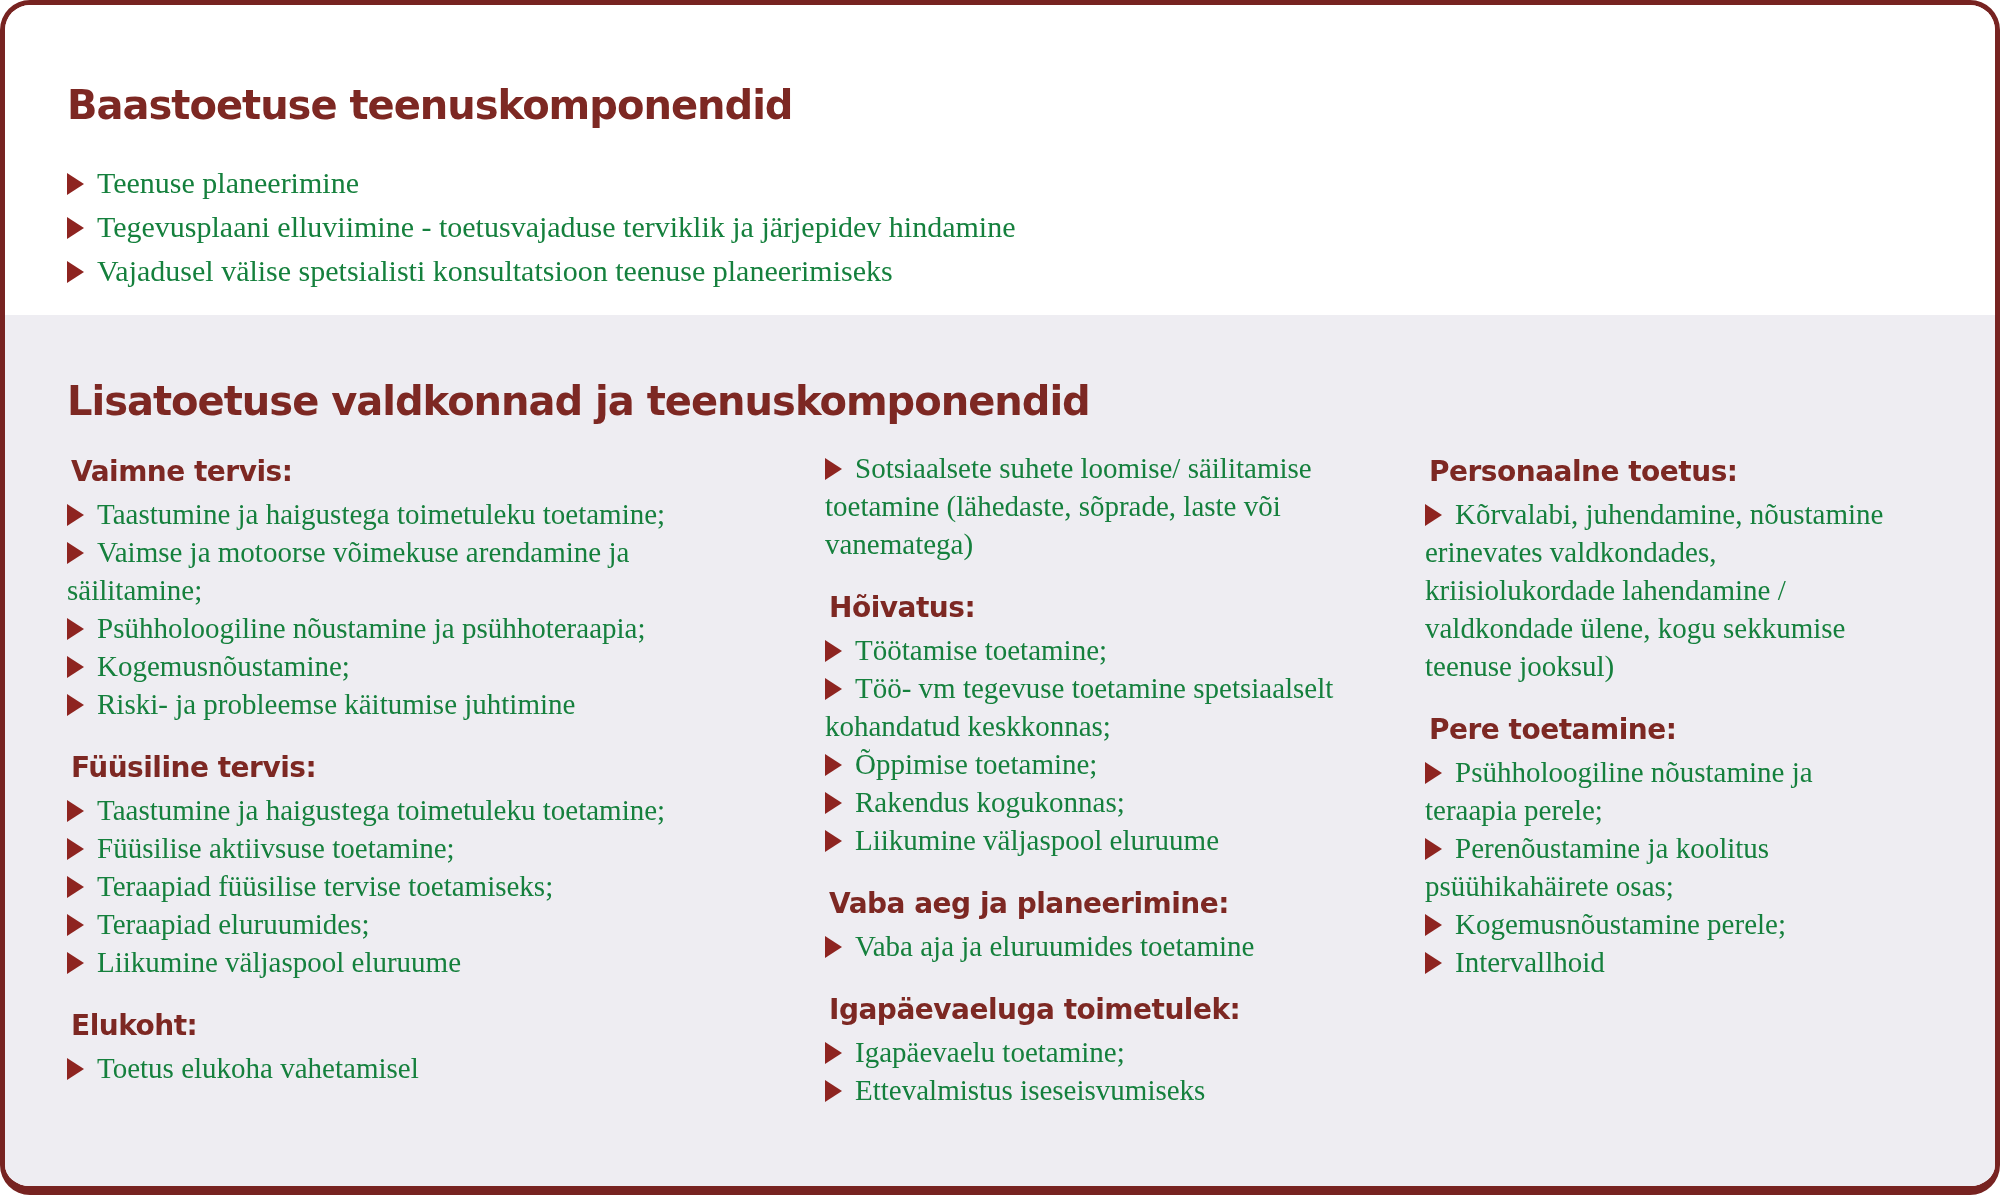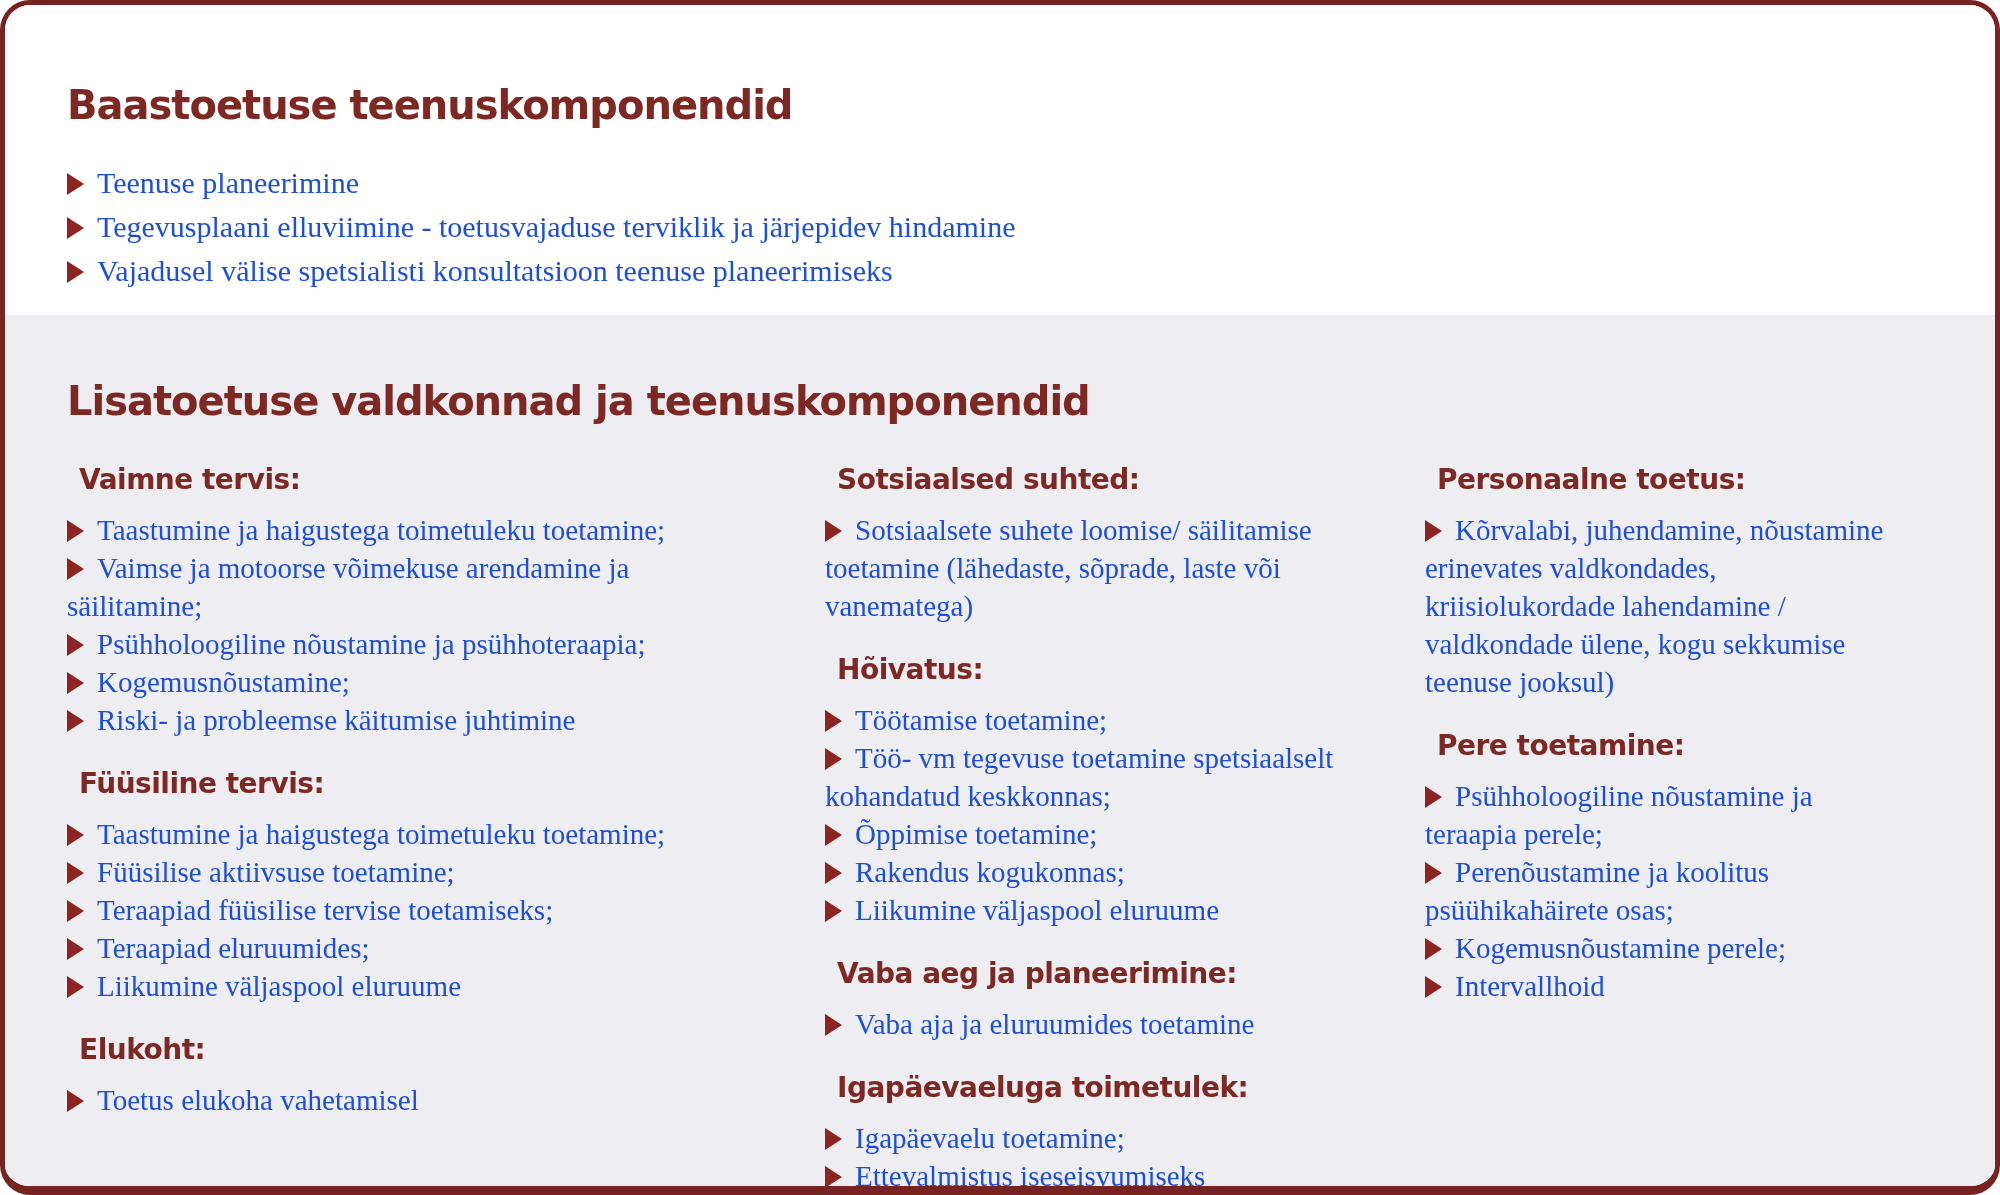--- a/index.html
+++ b/index.html
@@ -53,33 +53,33 @@
   .columns {
     display: flex;
     margin-top: 24px;
   }
   .col { flex: 0 0 auto; }
   .col-1 { width: 630px; margin-right: 128px; }
   .col-2 { width: 515px; margin-right: 85px; }
   .col-3 { width: 480px; }
   .group + .group { margin-top: 26px; }
   .group-heading {
-    margin: 12px;
+    margin: 4px;
     font-family: "DejaVu Sans", sans-serif;
     font-weight: 700;
     font-size: 28px;
     line-height: 38px;
     letter-spacing: -0.5px;
     color: #7d2823;
   }
   .item {
     margin: 0;
     font-size: 29px;
     line-height: 38px;
-    color: #1d4ed8;
+    color: #15803d;
   }
   .tri {
     display: inline-block;
     width: 0;
     height: 0;
     border-top: 11px solid transparent;
     border-bottom: 11px solid transparent;
     border-left: 17px solid #8e2420;
     margin-right: 13px;
     vertical-align: -2px;
@@ -122,21 +122,20 @@
           <p class="item"><i class="tri"></i><span>Liikumine väljaspool eluruume</span></p>
         </div>
         <div class="group">
           <h2 class="group-heading">Elukoht:</h2>
           <p class="item"><i class="tri"></i><span>Toetus elukoha vahetamisel</span></p>
         </div>
       </div>
 
       <div class="col col-2">
         <div class="group">
-          <h2 class="group-heading">Sotsiaalsed suhted:</h2>
           <p class="item"><i class="tri"></i><span>Sotsiaalsete suhete loomise/ säilitamise toetamine (lähedaste, sõprade, laste või vanematega)</span></p>
         </div>
         <div class="group">
           <h2 class="group-heading">Hõivatus:</h2>
           <p class="item"><i class="tri"></i><span>Töötamise toetamine;</span></p>
           <p class="item"><i class="tri"></i><span>Töö- vm tegevuse toetamine spetsiaalselt kohandatud keskkonnas;</span></p>
           <p class="item"><i class="tri"></i><span>Õppimise toetamine;</span></p>
           <p class="item"><i class="tri"></i><span>Rakendus kogukonnas;</span></p>
           <p class="item"><i class="tri"></i><span>Liikumine väljaspool eluruume</span></p>
         </div>

